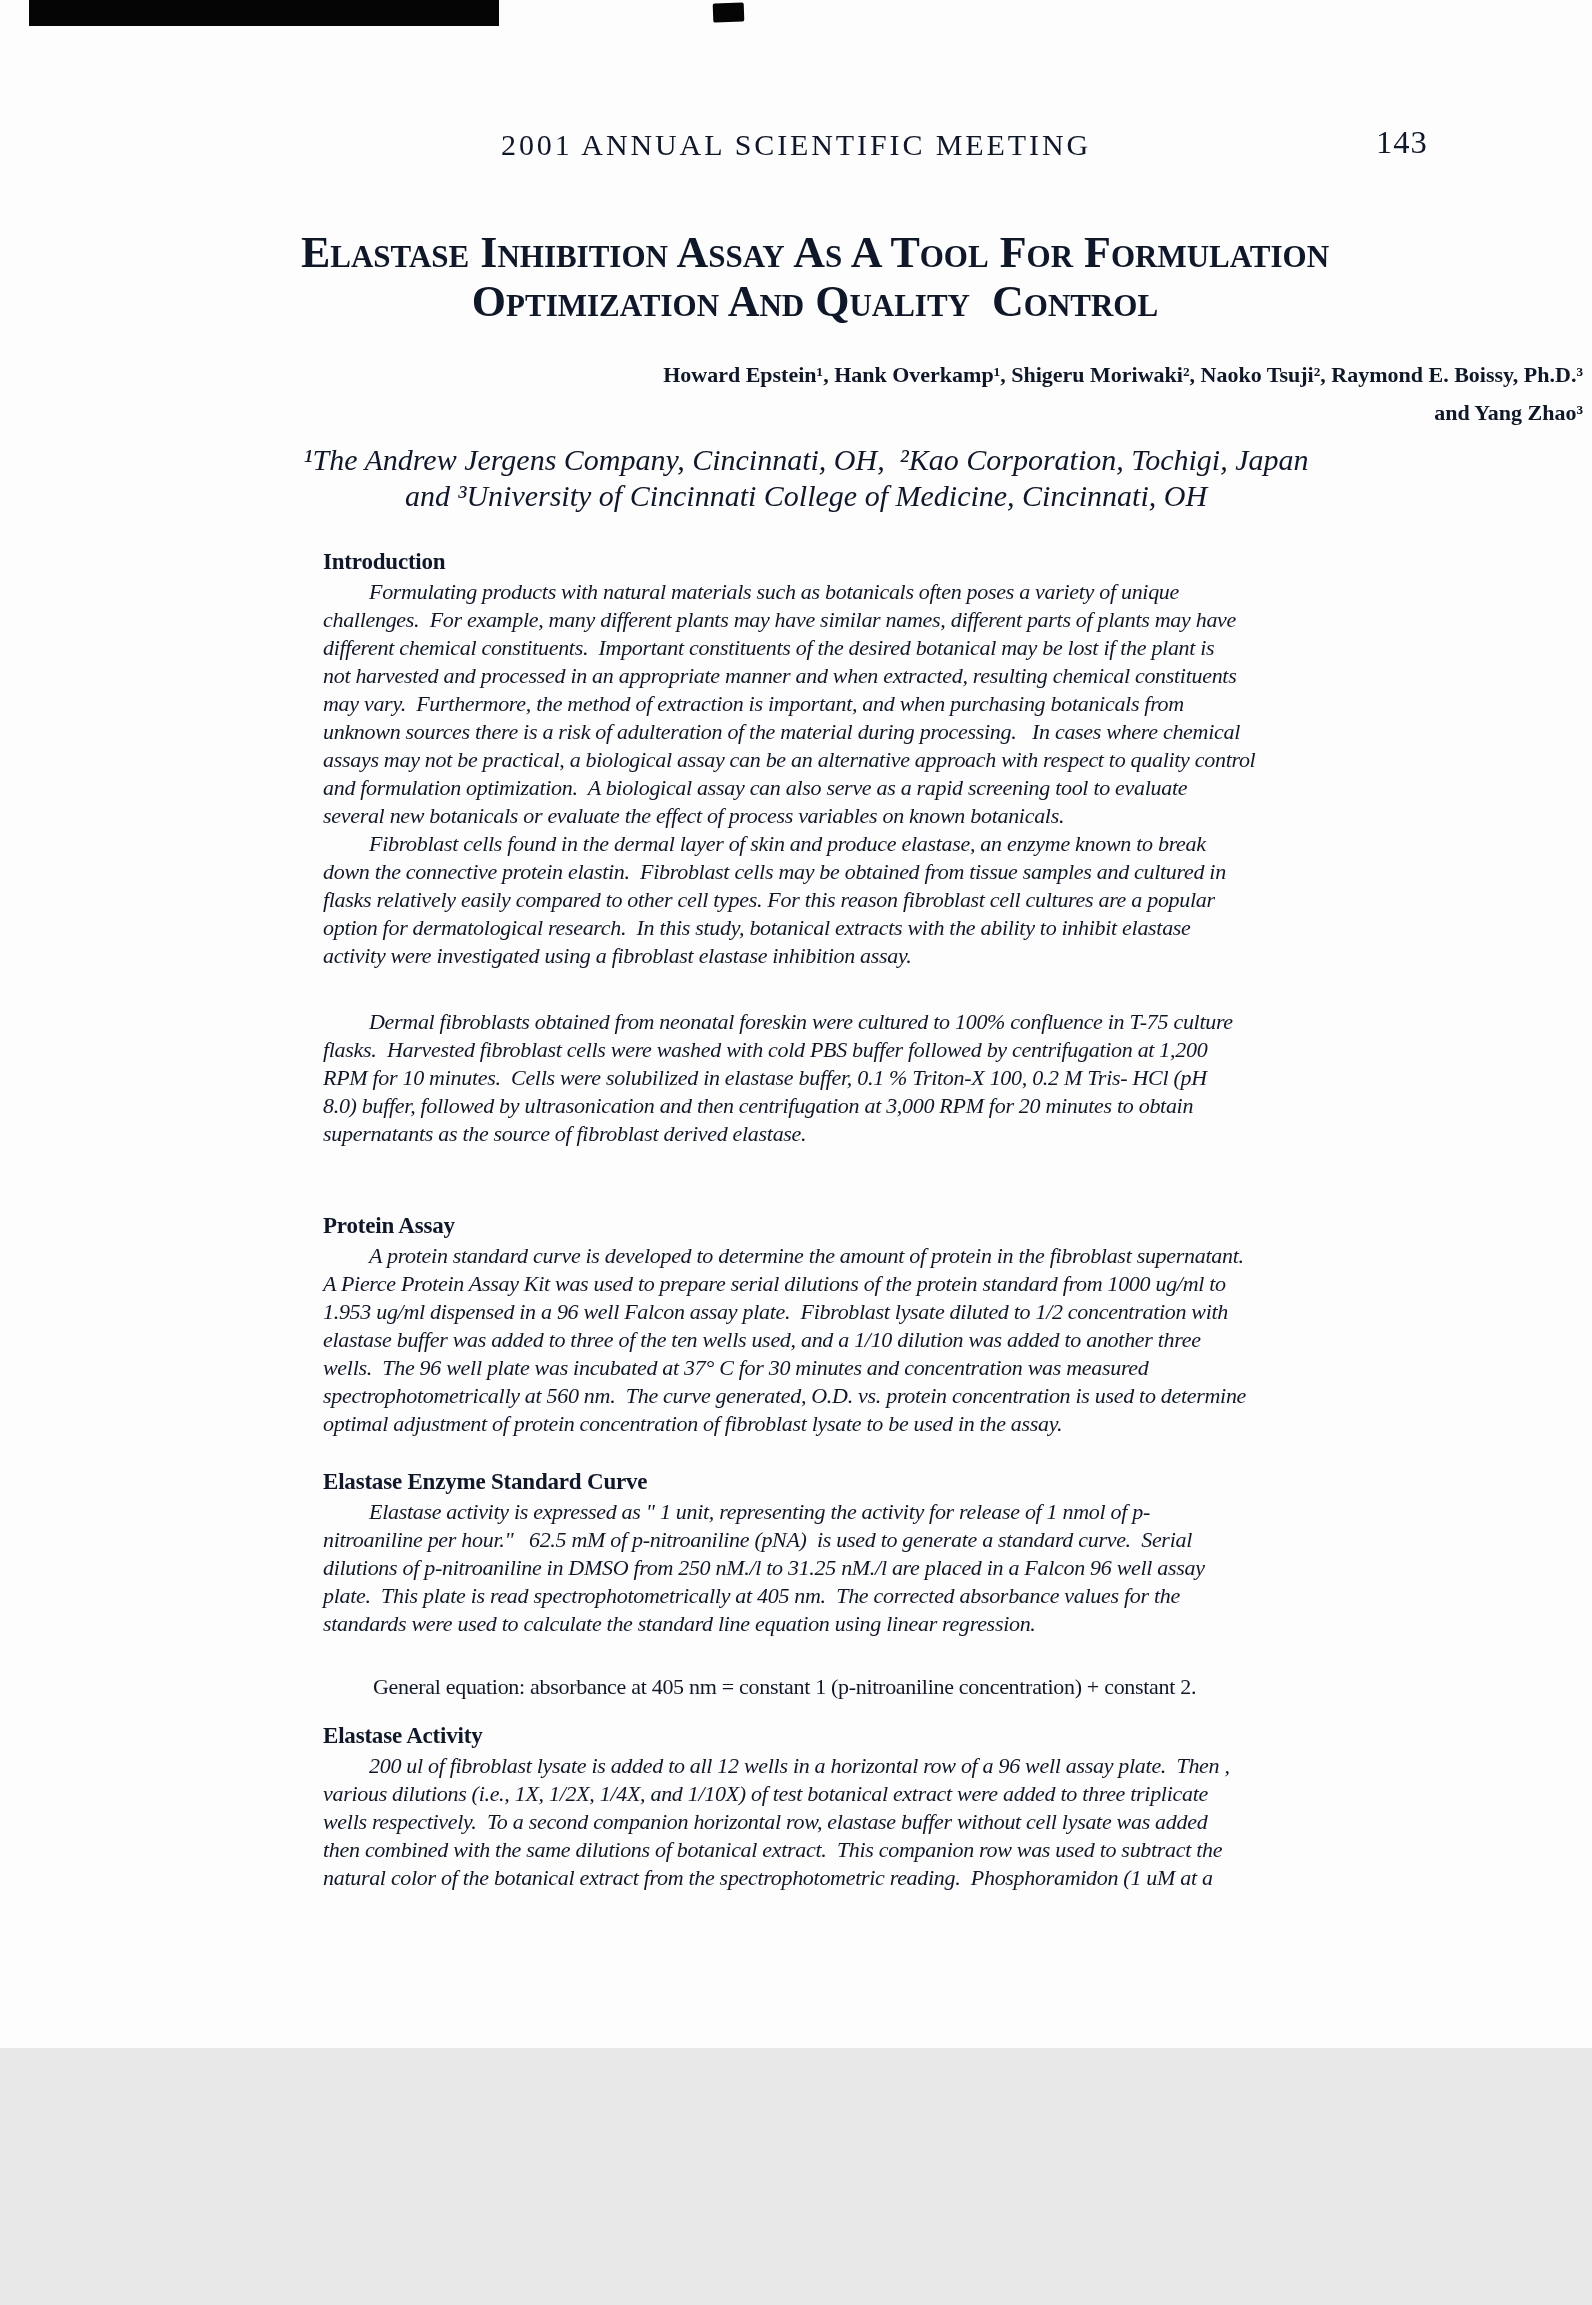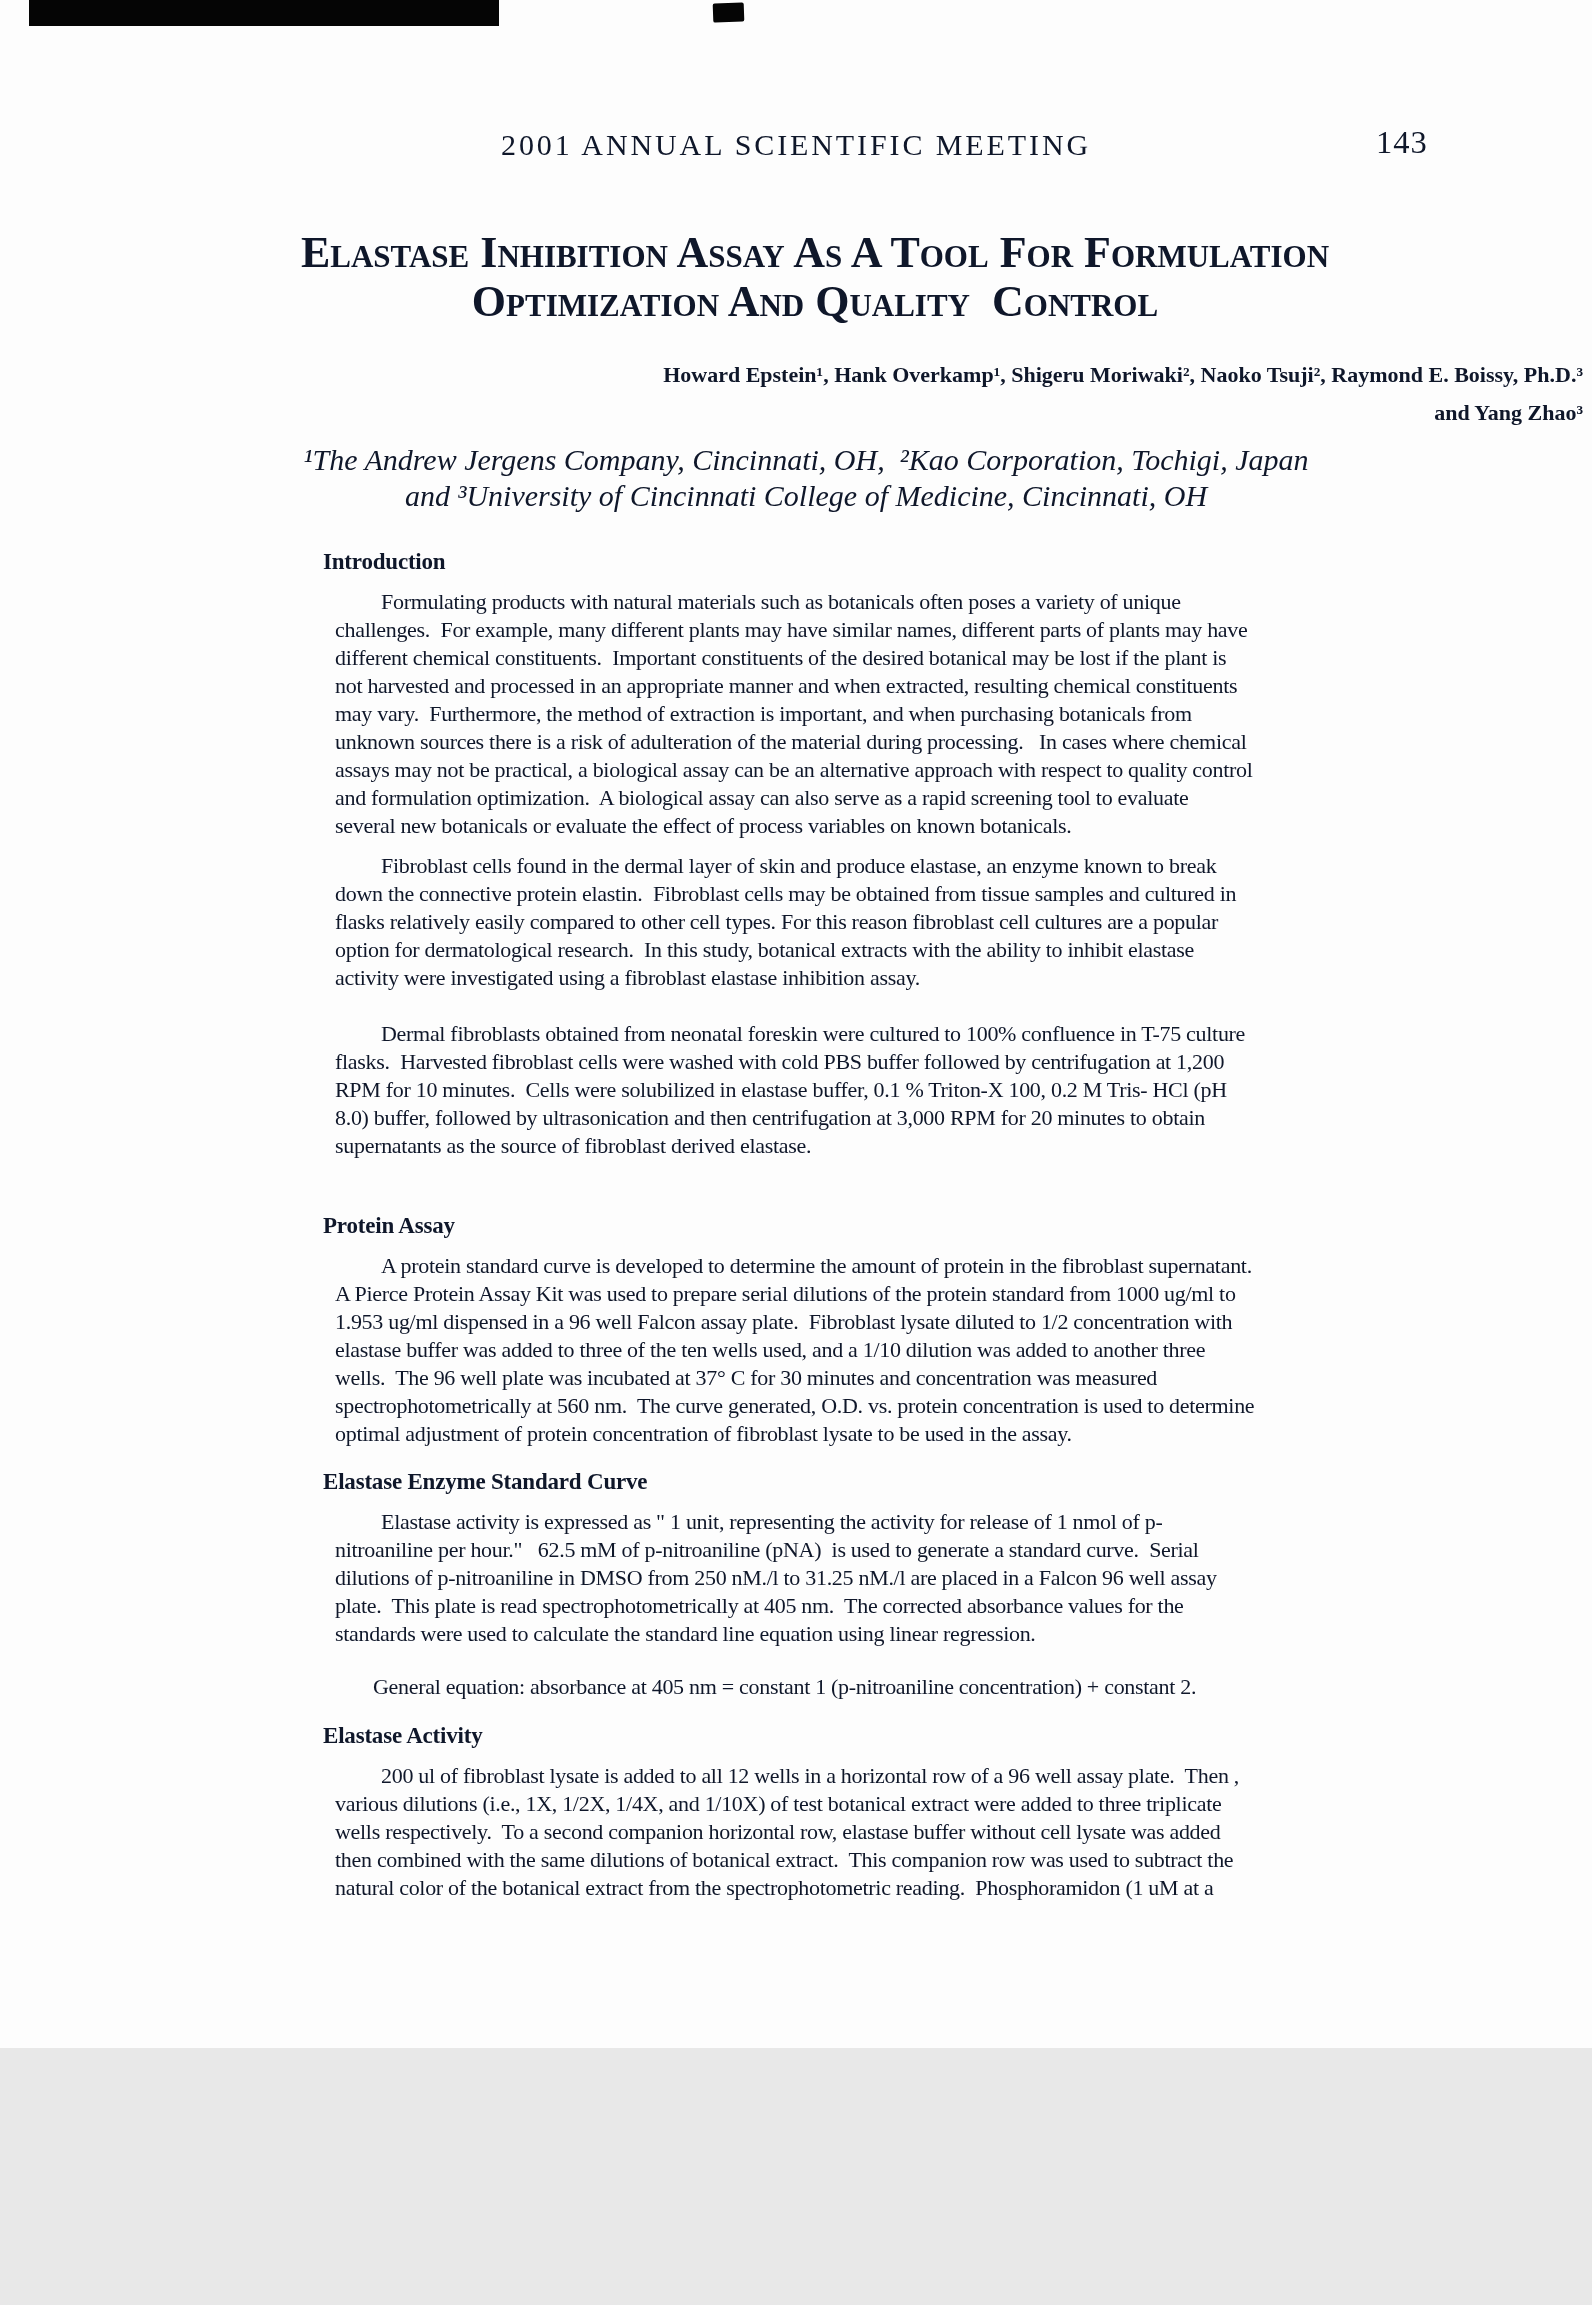--- a/index.html
+++ b/index.html
@@ -58,21 +58,22 @@
   .sec-ea{top:1721px;}
   .sec-heading{
     font-weight:bold;font-size:23px;line-height:29px;
     margin:0 0 1.9px 0;letter-spacing:-0.2px;
   }
   .para{
     font-size:22px;line-height:28px;
     letter-spacing:-0.3px;
     white-space:pre;
     text-indent:46px;
-    margin:12px;
+    margin:0;
+    font-style:italic;
   }
   .equation-line{
     position:absolute;left:373px;top:1672px;
     font-size:22px;line-height:29px;letter-spacing:-0.3px;white-space:pre;
   }
 </style>
 </head>
 <body>
 
 <div class="page">

